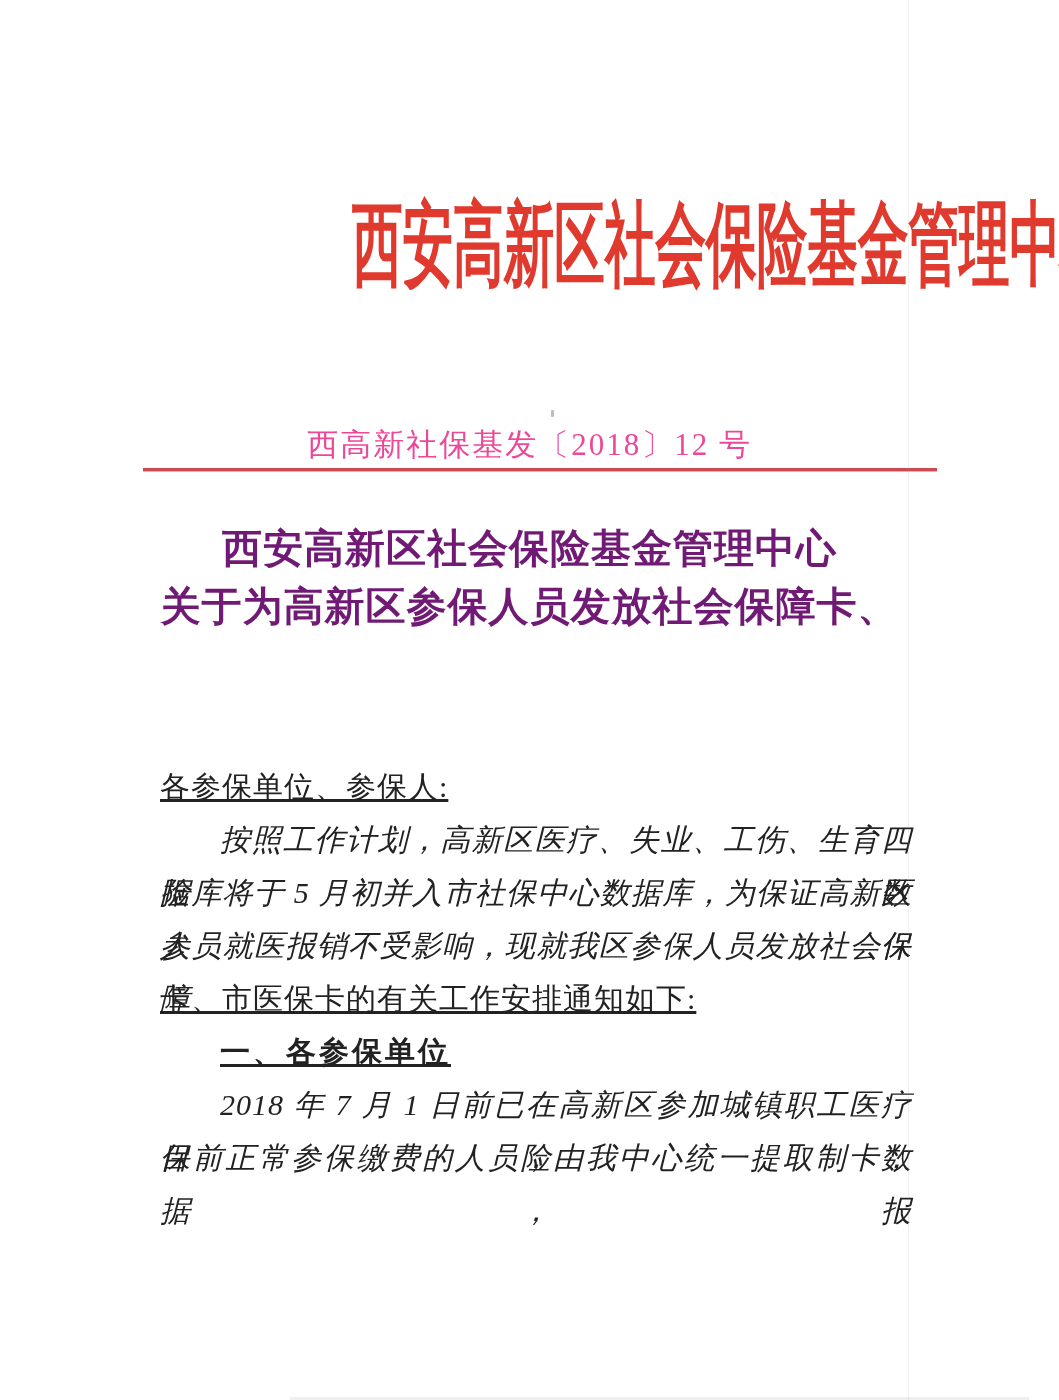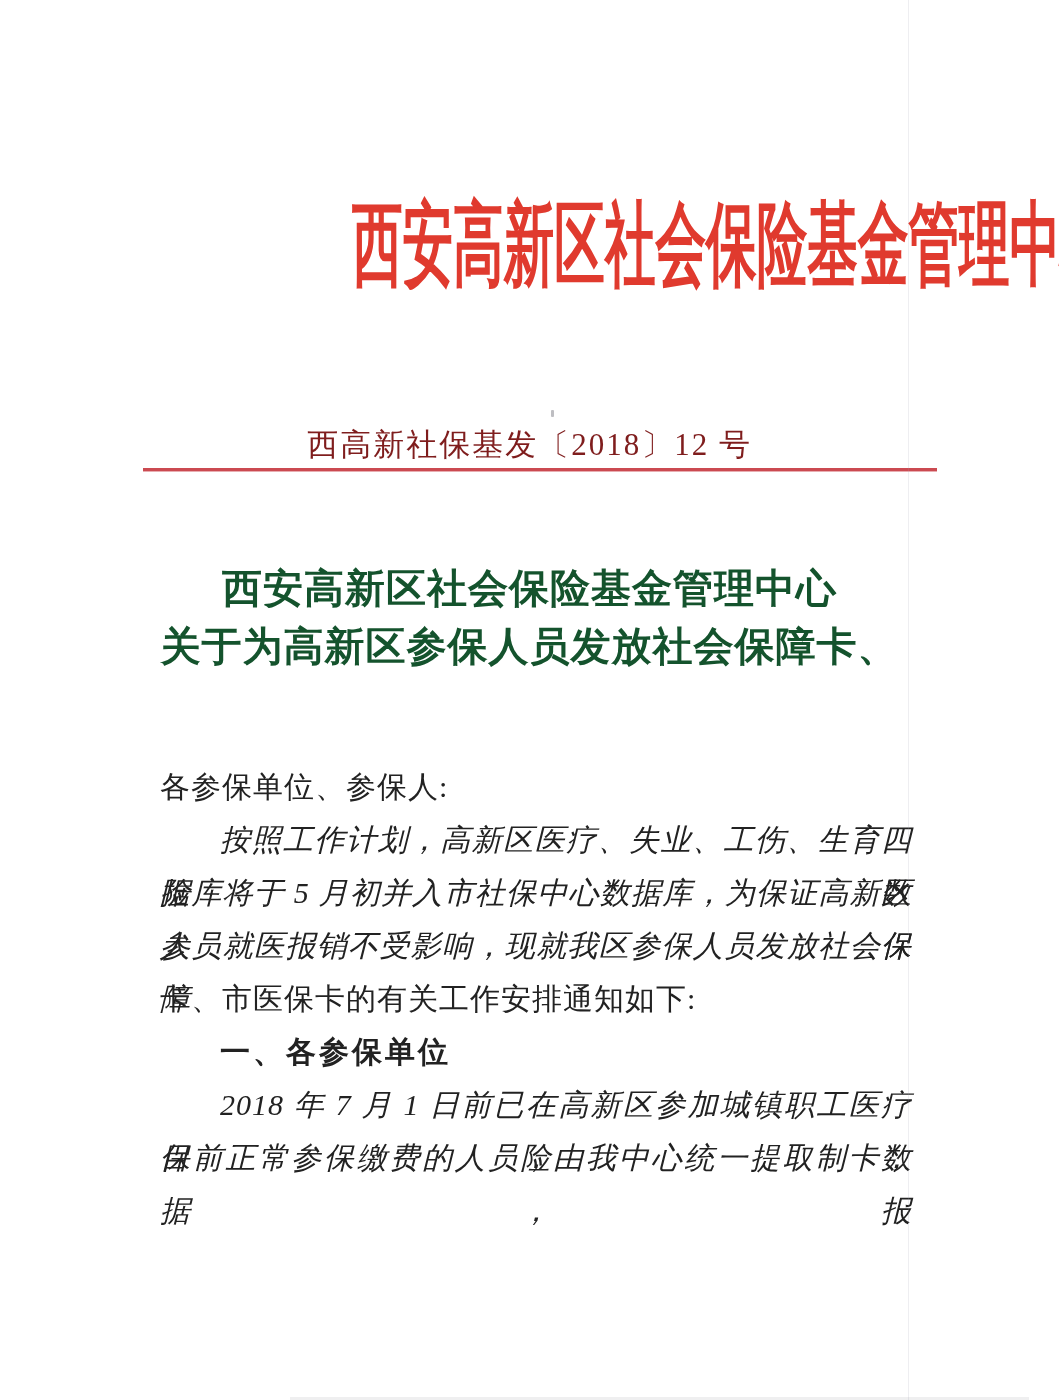--- a/index.html
+++ b/index.html
@@ -30,44 +30,43 @@
     transform-origin: center;
   }
   
   .doc-number {
     position: absolute;
     top: 424px;
     left: 0; right: 0;
     text-align: center;
     font-size: 31px;
     letter-spacing: 2px;
-    color: #7f1d1d;
+    color: #ec4899;
   }
   
   .red-line {
     position: absolute;
     top: 468px;
     left: 143px;
     width: 794px;
     height: 3px;
     background: #cb4a51;
     box-shadow: 0 1px 0 rgba(203, 74, 81, 0.45);
   }
   
   .title-block {
     position: absolute;
     top: 520px;
     left: 0; right: 0;
     text-align: center;
     font-size: 40px;
     line-height: 58px;
     font-weight: bold;
-    color: #14532d;
+    color: #701a75;
     letter-spacing: 1px;
-    margin-top: 40px;
   }
   
   .body-block {
     position: absolute;
     top: 760px;
     left: 160px;
     width: 752px;
     font-size: 30px;
     color: #222222;
   }
@@ -76,21 +75,21 @@
     line-height: 53px;
     letter-spacing: 1px;
     white-space: nowrap;
   }
   .bline.fill {
     white-space: normal;
     text-align: justify;
     text-align-last: justify;
     font-style: italic;
   }
-  .bline.left { text-align: left; }
+  .bline.left { text-align: left; text-decoration: underline; }
   .bline.indent { text-indent: 60px; }
   .bline.heading {
     font-weight: bold;
     font-family: "Liberation Sans", "DejaVu Sans", sans-serif;
     letter-spacing: 3px;
   }
   
   .scan-vline {
     position: absolute;
     top: 0; bottom: 0;

